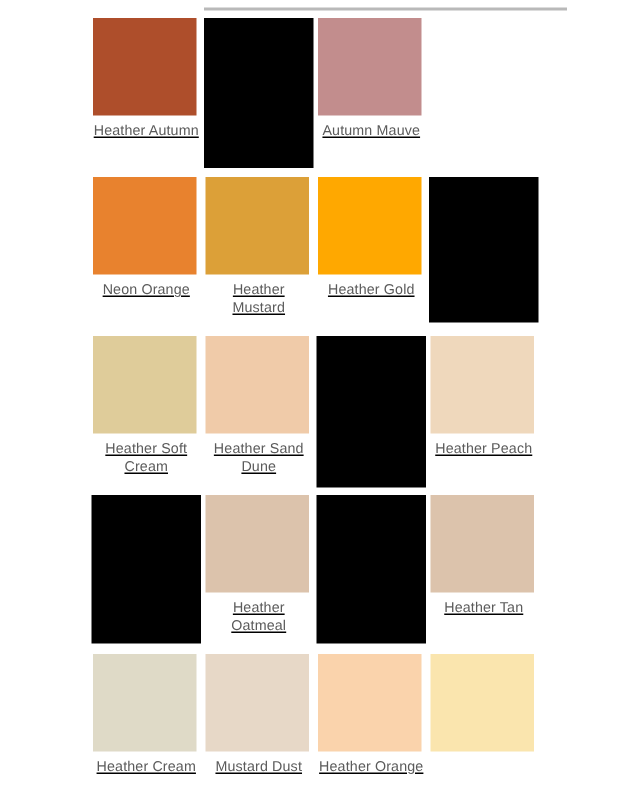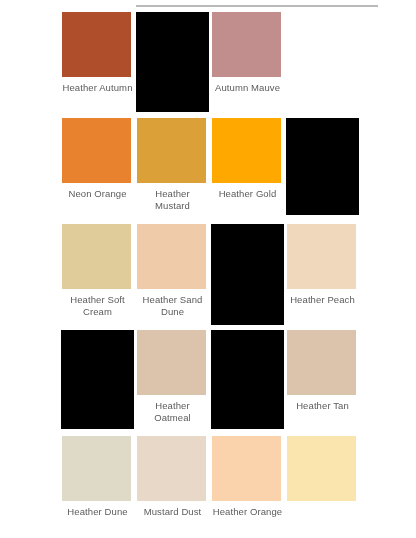--- a/index.html
+++ b/index.html
@@ -46,20 +46,21 @@
     height: 106px;
     padding-left: 62px;
     box-sizing: border-box;
   }
 
   .cell {
     position: relative;
     width: 75px;
     margin-right: 0px;
     box-sizing: border-box;
+    text-decoration: underline;
   }
 
   .chip-wrap {
     position: relative;
     width: 71px;
     height: 68px;
   }
 
   .chip {
     position: absolute;
@@ -203,21 +204,21 @@
             <div class="chip" title="Heather Tan" style="background: rgb(220, 195, 172);"></div>
           </div>
           <div class="caption">Heather Tan</div>
         </div>
       </div>
       <div class="row tall-5">
         <div class="cell">
           <div class="chip-wrap">
             <div class="chip" title="Heather Stone" style="background: rgb(223, 218, 199);"></div>
           </div>
-          <div class="caption">Heather Dune</div>
+          <div class="caption">Heather Cream</div>
         </div>
         <div class="cell">
           <div class="chip-wrap">
             <div class="chip" title="Heather Dust" style="background: rgb(231, 216, 199);"></div>
           </div>
           <div class="caption">Mustard Dust</div>
         </div>
         <div class="cell">
           <div class="chip-wrap">
             <div class="chip" title="Heather Orange" style="background: rgb(250, 211, 172);"></div>

